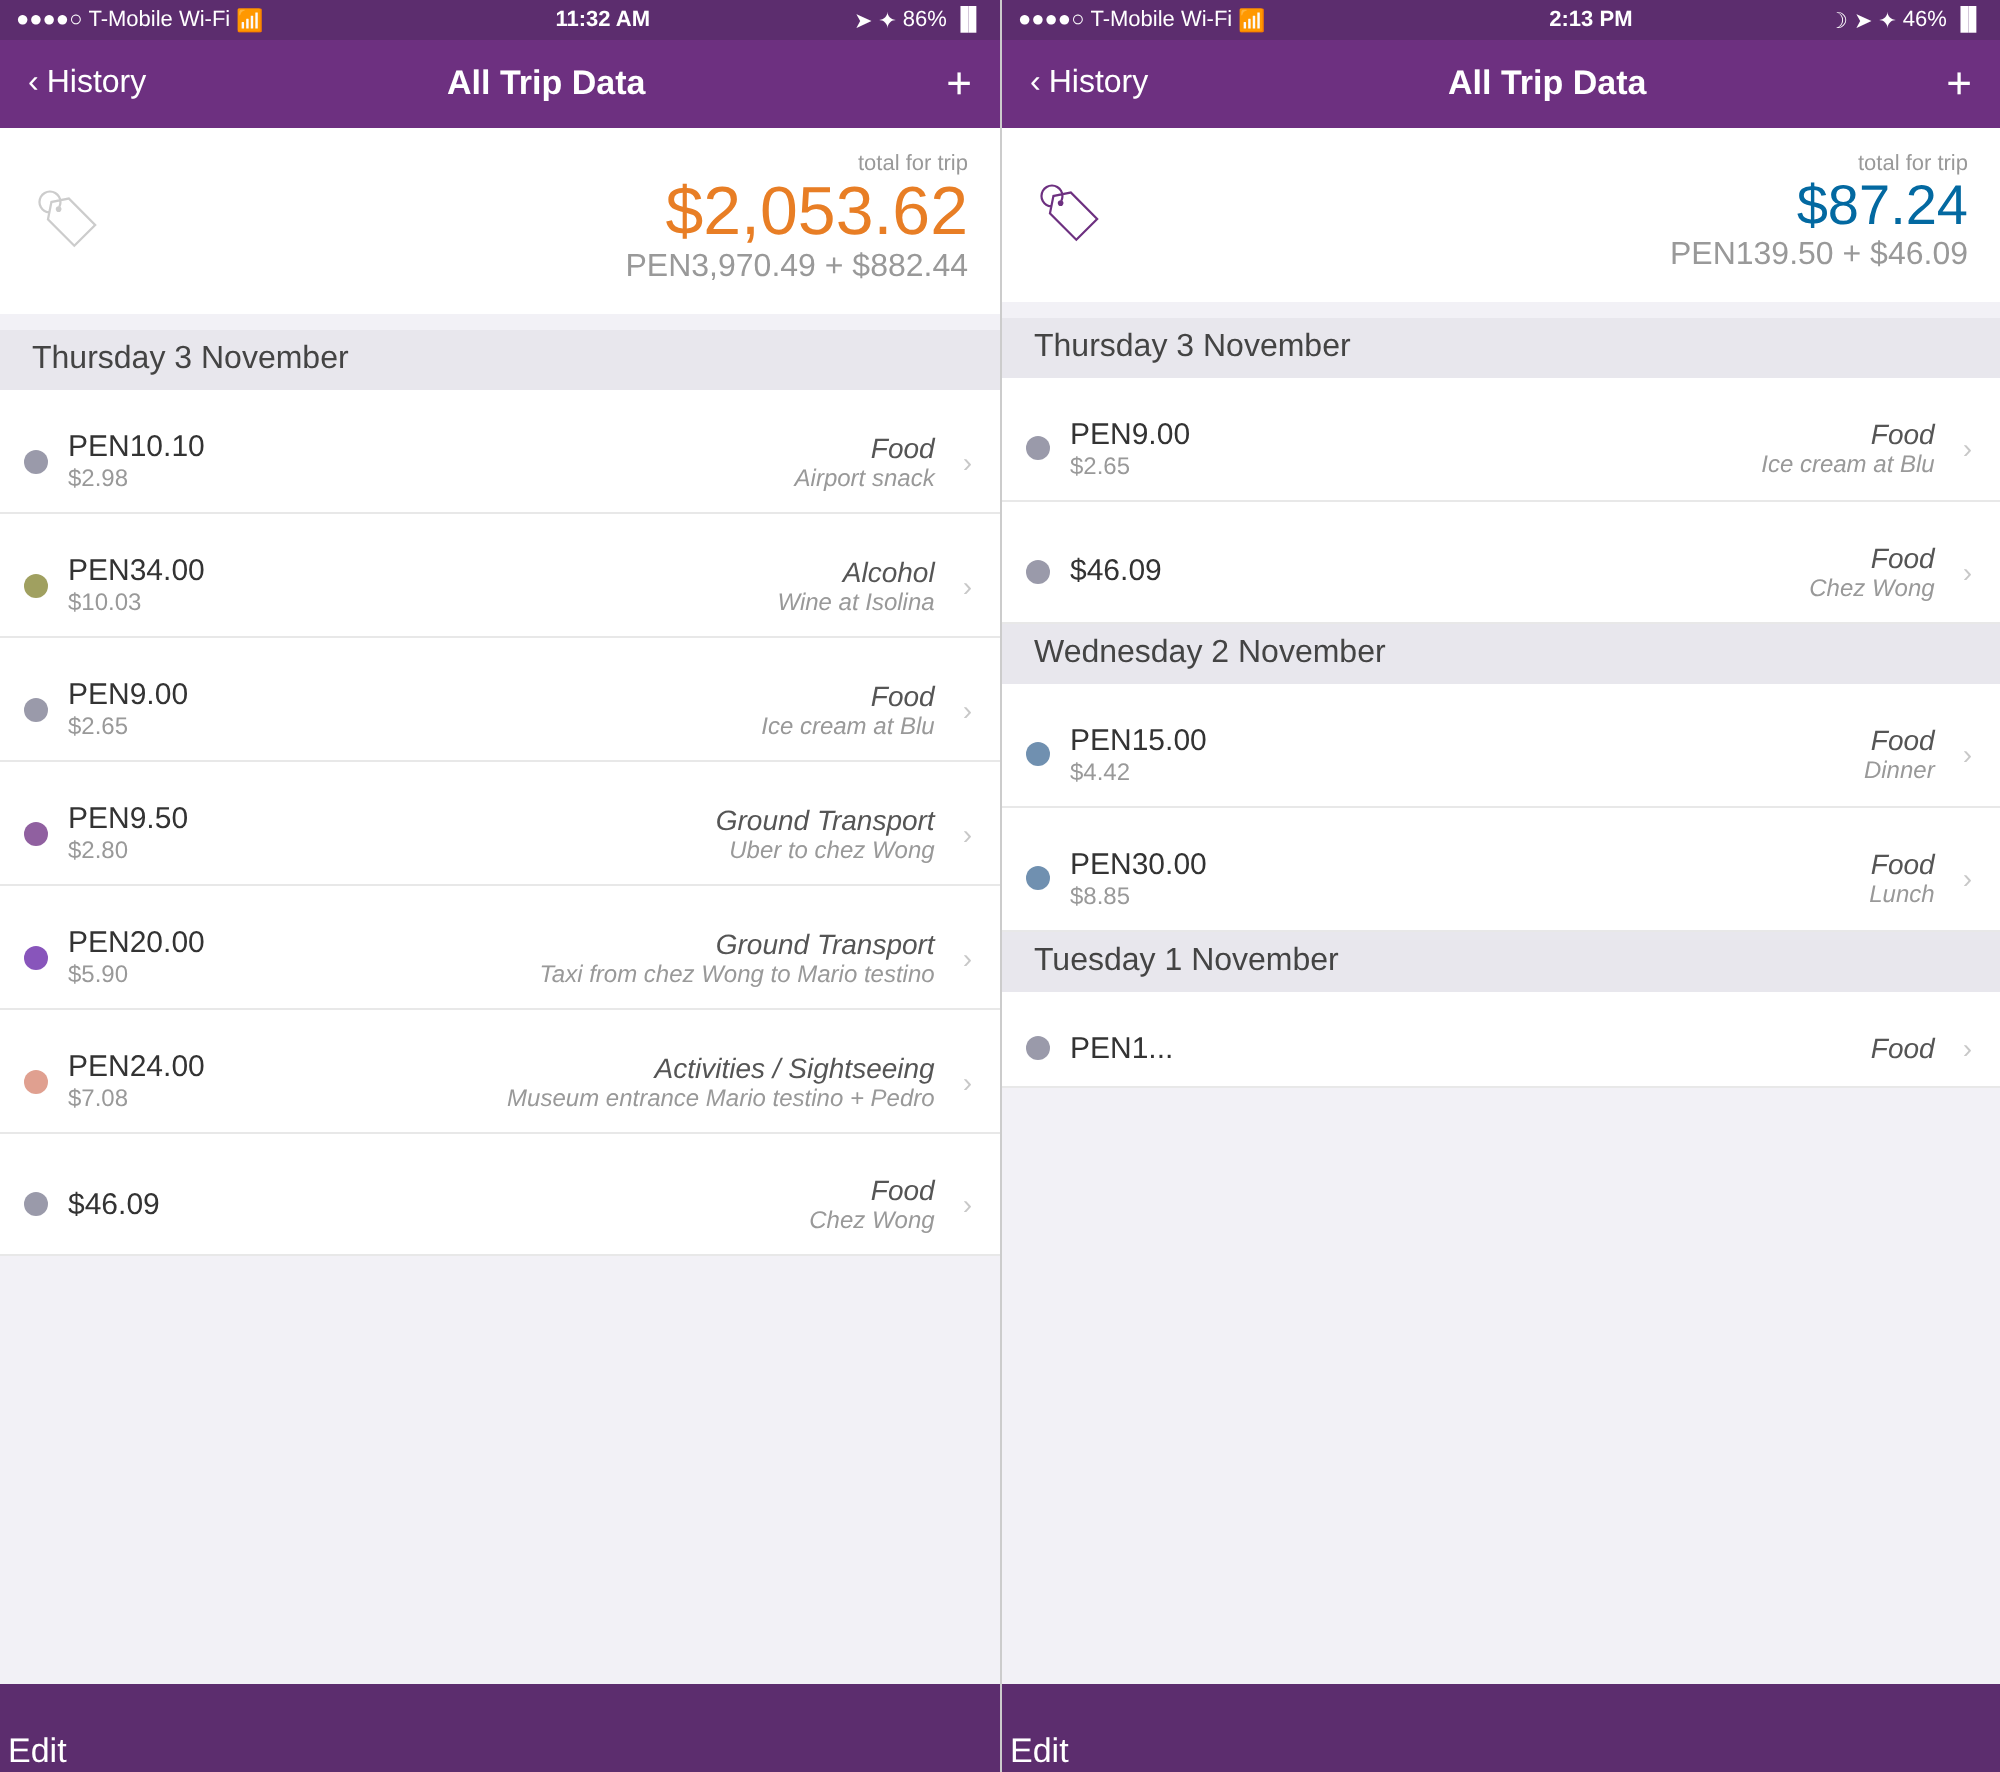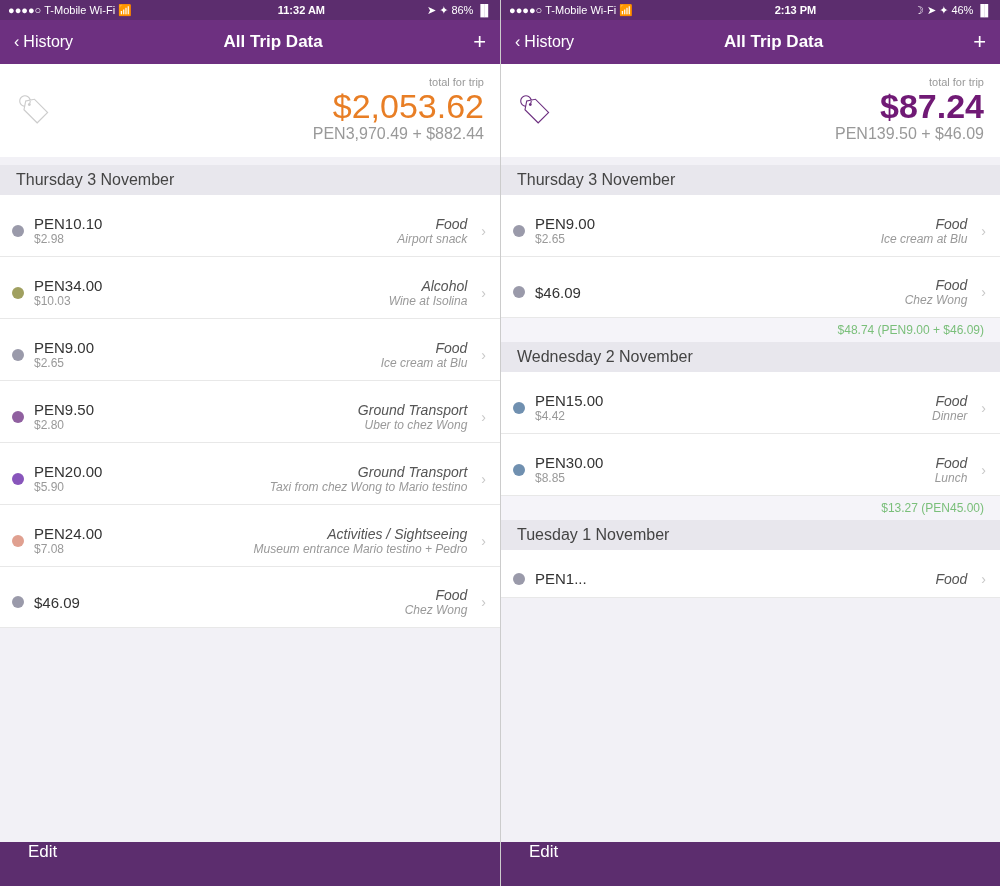--- a/index.html
+++ b/index.html
@@ -91,23 +91,23 @@
       font-size: 11px;
       color: #999;
     }
     .total-amount {
       font-size: 34px;
       font-weight: 300;
       color: #e87e25;
       line-height: 1.1;
     }
     .total-amount-green {
-      font-size: 34px;
-      font-weight: 700;
-      color: #701a75;
+      font-size: 28px;
+      font-weight: 400;
+      color: #0369a1;
       line-height: 1.1;
     }
     .total-sub {
       font-size: 16px;
       color: #999;
     }
 
     
     .section-header {
       background: #e8e7ed;
@@ -182,22 +182,22 @@
       overflow-y: auto;
       overflow-x: hidden;
     }
     .scroll-area::-webkit-scrollbar { display: none; }
 
     
     .bottom-bar {
       height: 44px;
       background: #5c2d6e;
       display: flex;
-      align-items: flex-start;
-      padding: 0 28px;
+      align-items: flex-end;
+      padding: 0 4px;
       flex-shrink: 0;
     }
     .bottom-edit {
       color: #fff;
       font-size: 17px;
     }
 
     
     .dot-gray { background: #9a9aaa; }
     .dot-olive { background: #a0a060; }
@@ -405,21 +405,20 @@
           <div class="expense-pen">$46.09</div>
           <div class="expense-usd"></div>
         </div>
         <div class="expense-category-block">
           <div class="expense-category">Food</div>
           <div class="expense-desc">Chez Wong</div>
         </div>
         <span class="chevron">›</span>
       </div>
     </div>
-    <div class="subtotal-row">$48.74 (PEN9.00 + $46.09)</div>
 
     <div class="section-header">Wednesday 2 November</div>
     <div class="expense-list">
       <div class="expense-item">
         <div class="expense-dot dot-blue"></div>
         <div class="expense-amount-block">
           <div class="expense-pen">PEN15.00</div>
           <div class="expense-usd">$4.42</div>
         </div>
         <div class="expense-category-block">
@@ -434,21 +433,20 @@
           <div class="expense-pen">PEN30.00</div>
           <div class="expense-usd">$8.85</div>
         </div>
         <div class="expense-category-block">
           <div class="expense-category">Food</div>
           <div class="expense-desc">Lunch</div>
         </div>
         <span class="chevron">›</span>
       </div>
     </div>
-    <div class="subtotal-row">$13.27 (PEN45.00)</div>
 
     <div class="section-header">Tuesday 1 November</div>
     <div class="expense-list">
       <div class="expense-item">
         <div class="expense-dot dot-gray"></div>
         <div class="expense-amount-block">
           <div class="expense-pen">PEN1...</div>
           <div class="expense-usd"></div>
         </div>
         <div class="expense-category-block">

